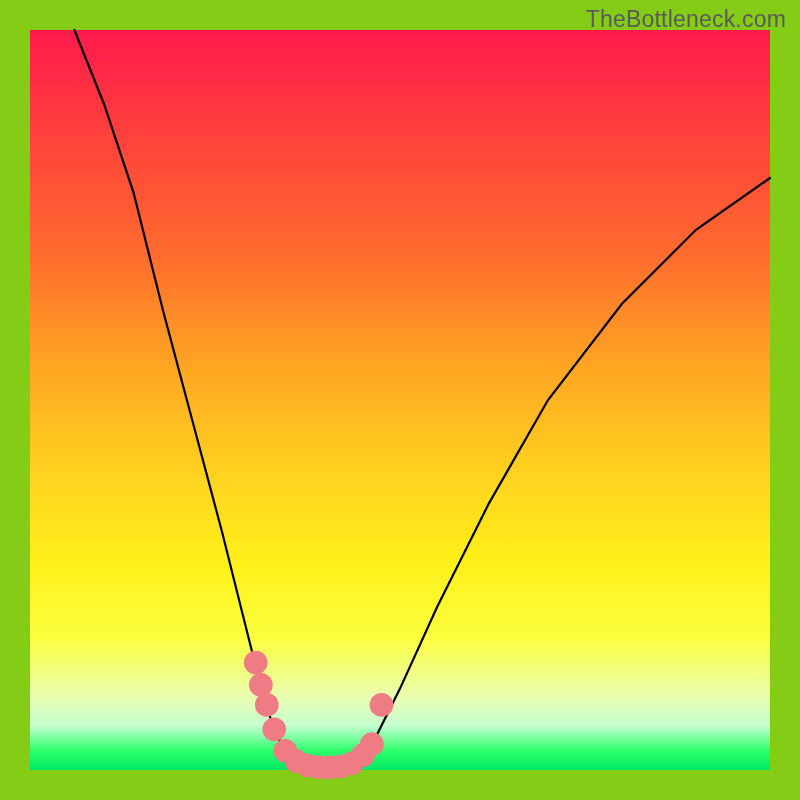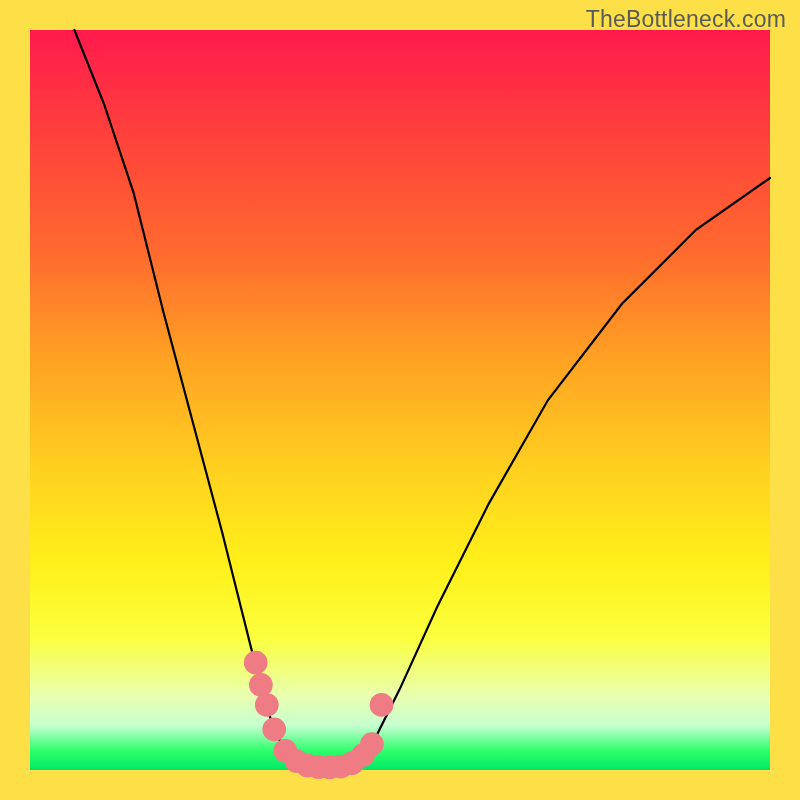--- a/index.html
+++ b/index.html
@@ -7,21 +7,21 @@
     padding: 0;
     width: 800px;
     height: 800px;
     overflow: hidden;
     background: #000;
     font-family: Arial, Helvetica, sans-serif;
   }
   .frame {
     position: absolute;
     inset: 0;
-    background: #fde047;
+    background: #84cc16;
   }
   .plot-area {
     position: absolute;
     left: 30px;
     top: 30px;
     width: 740px;
     height: 740px;
     
     background: linear-gradient(
       to bottom,

